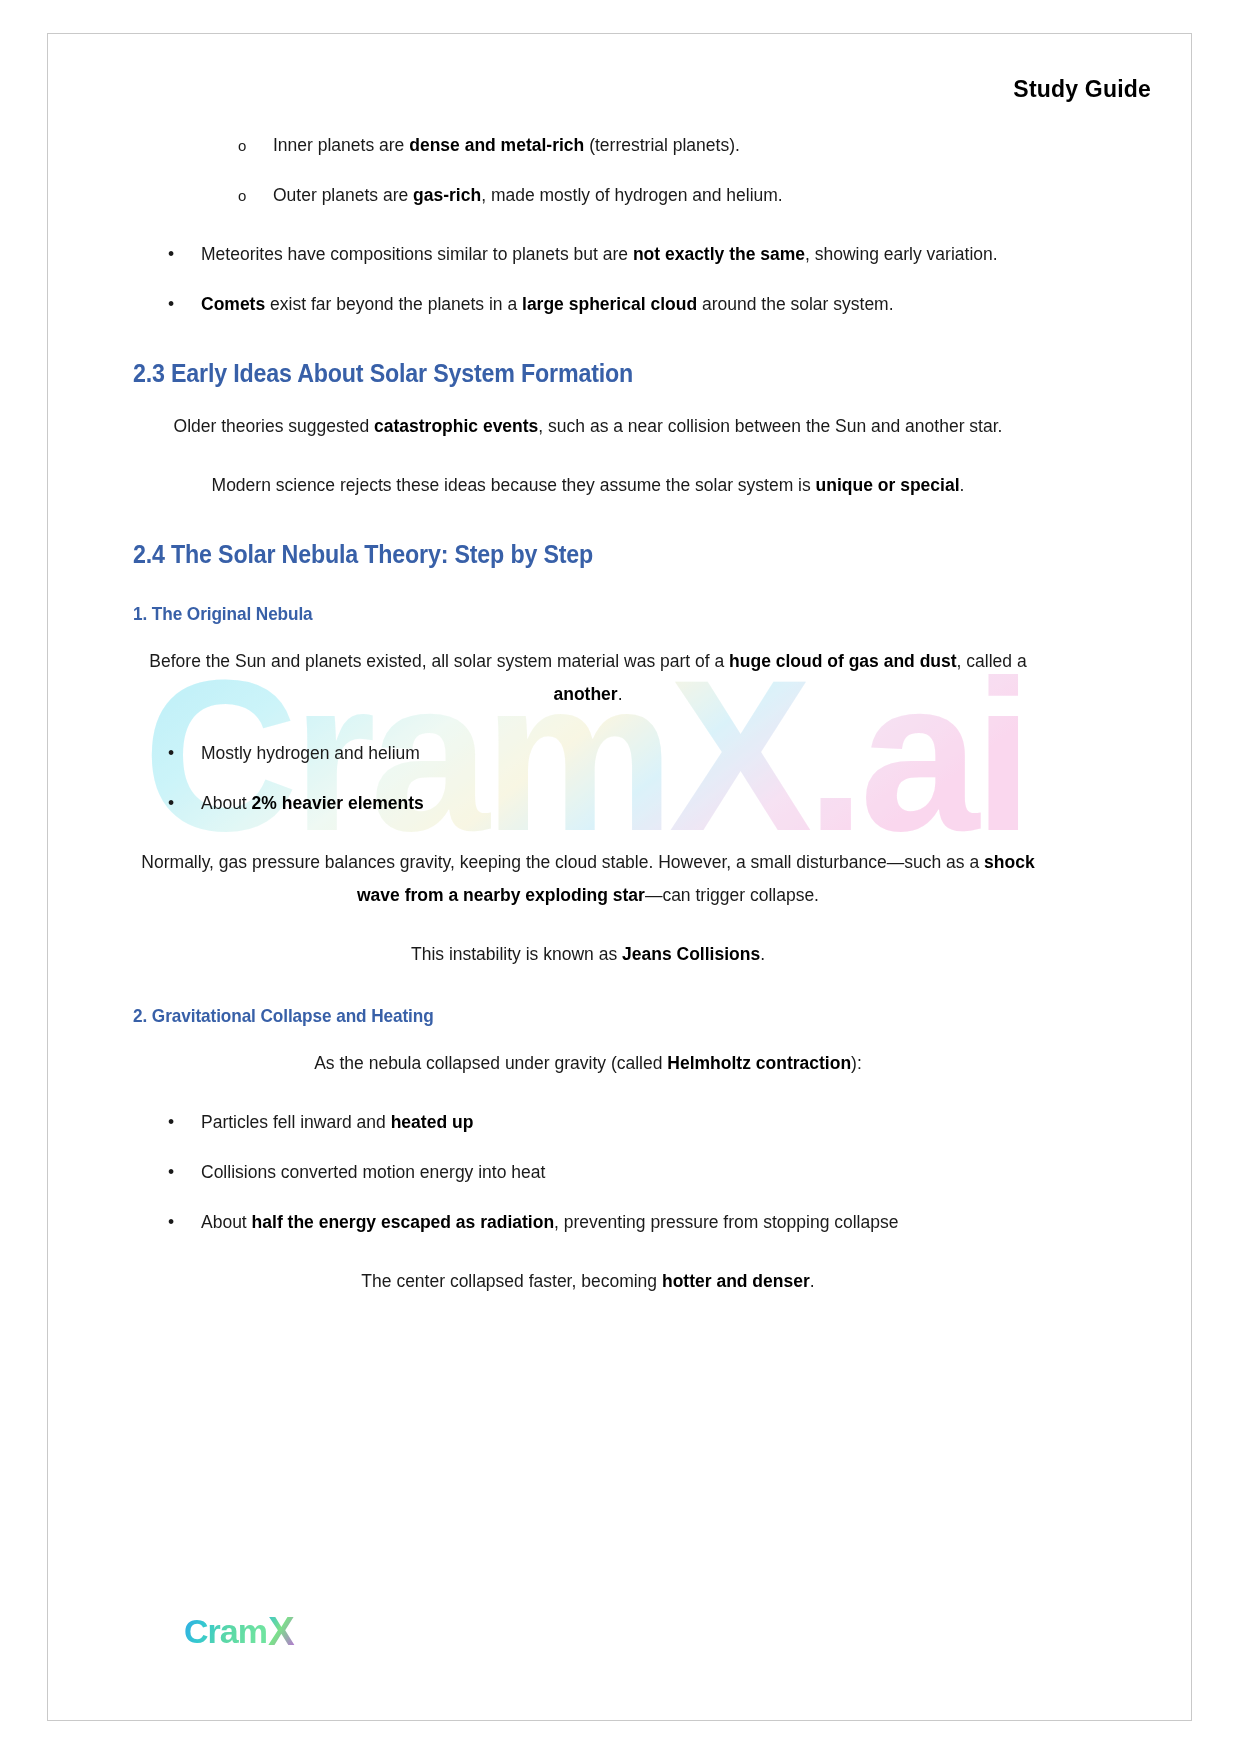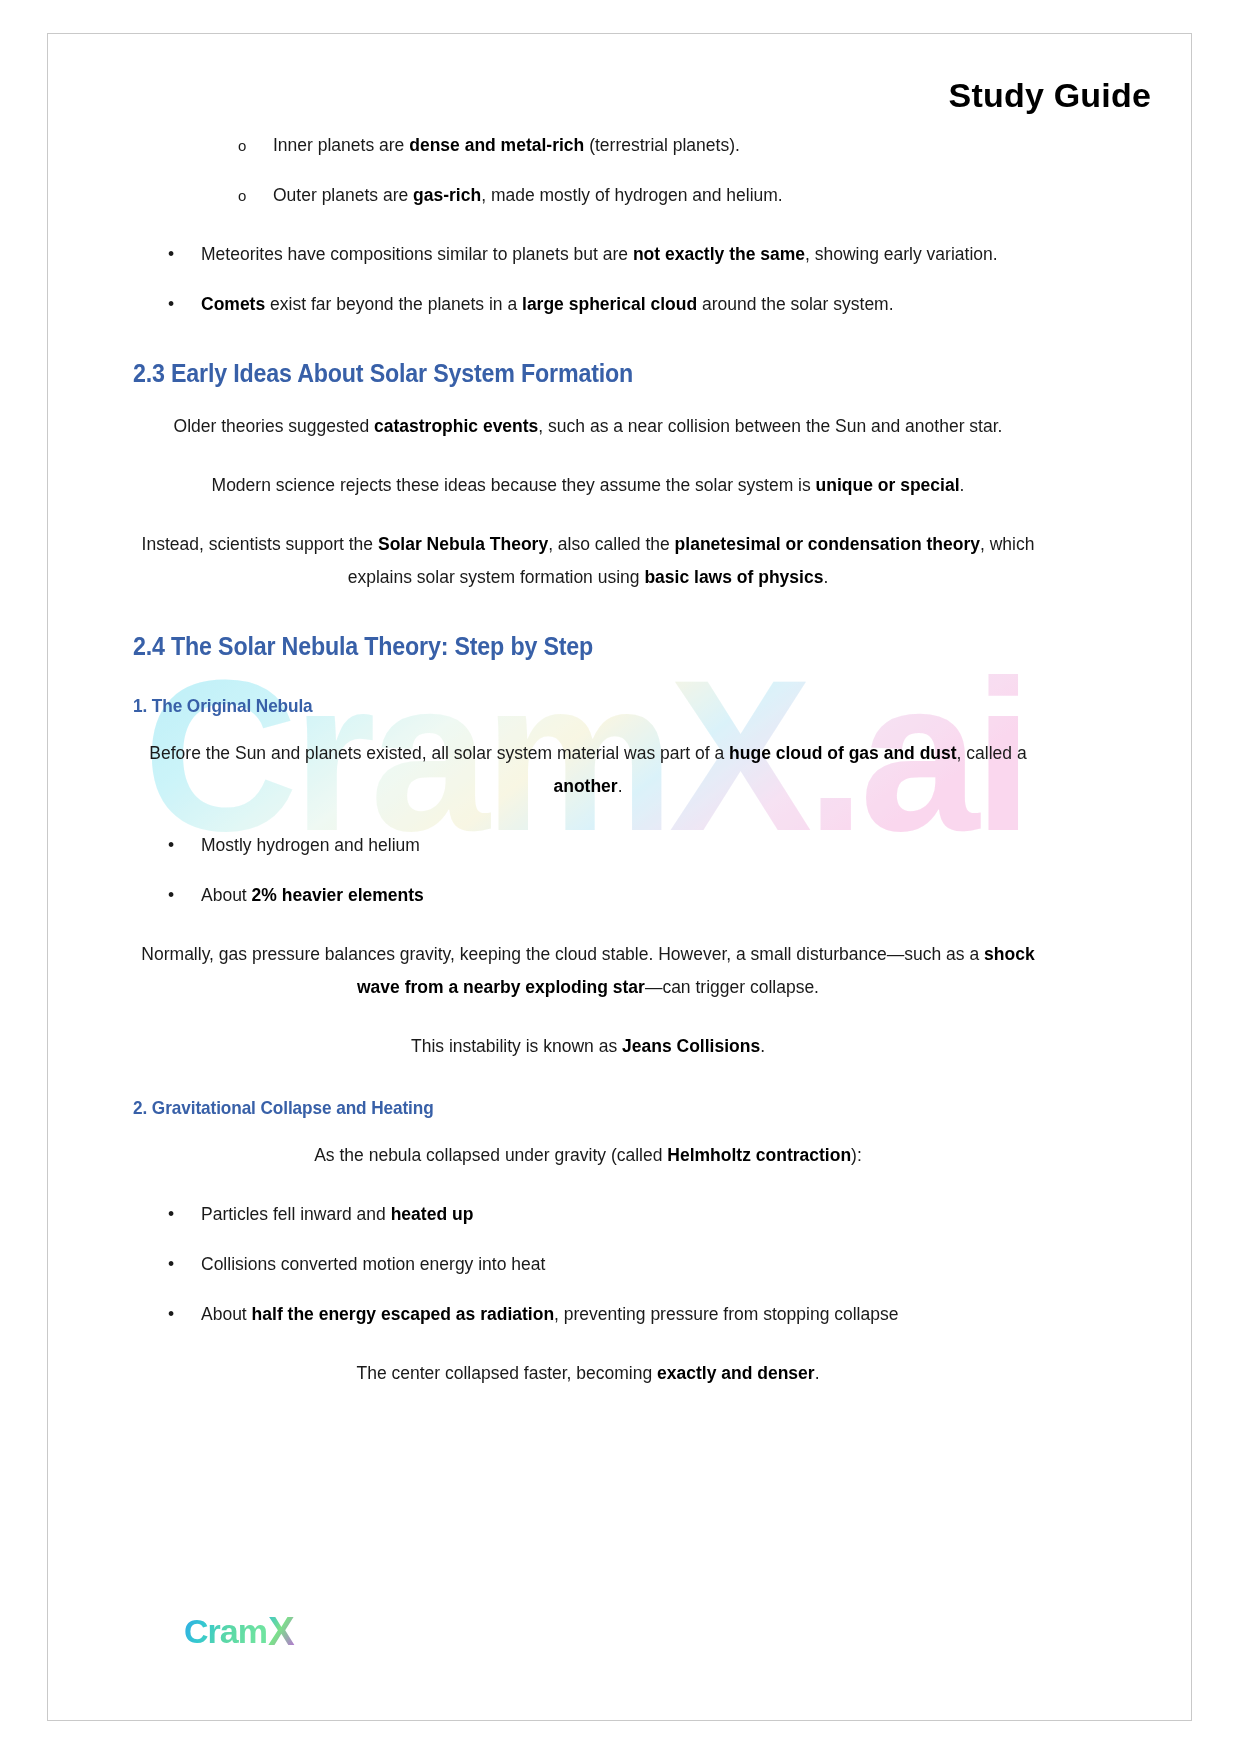--- a/index.html
+++ b/index.html
@@ -43,21 +43,21 @@
   .content {
     position: relative;
     z-index: 2;
     padding: 0;
   }
 
   .doc-title {
     position: absolute;
     right: 40px;
     top: 42px;
-    font-size: 34px;
+    font-size: 23px;
     font-weight: bold;
     color: #000000;
     letter-spacing: 0.2px;
     white-space: nowrap;
   }
 
   .body-wrap {
     position: absolute;
     left: 85px;
     top: 95px;
@@ -170,38 +170,37 @@
           <li><span class="mk">o</span><span>Inner planets are <b>dense and metal-rich</b> (terrestrial planets).</span></li>
           <li><span class="mk">o</span><span>Outer planets are <b>gas-rich</b>, made mostly of hydrogen and helium.</span></li>
         </ul>
         <ul class="bl">
           <li><span class="mk">•</span><span>Meteorites have compositions similar to planets but are <b>not exactly the same</b>, showing early variation.</span></li>
           <li><span class="mk">•</span><span><b>Comets</b> exist far beyond the planets in a <b>large spherical cloud</b> around the solar system.</span></li>
         </ul>
         <h2 class="heading">2.3 Early Ideas About Solar System Formation</h2>
         <p class="para">Older theories suggested <b>catastrophic events</b>, such as a near collision between the Sun and another star.</p>
         <p class="para">Modern science rejects these ideas because they assume the solar system is <b>unique or special</b>.</p>
-        <p class="para">Instead, scientists support the <b>Solar Nebula Theory</b>, also called the <b>planetesimal or condensation theory</b>, which explains solar system formation using <b>basic laws of physics</b>.</p>
         <h2 class="heading">2.4 The Solar Nebula Theory: Step by Step</h2>
         <h3 class="subheading">1. The Original Nebula</h3>
         <p class="para">Before the Sun and planets existed, all solar system material was part of a <b>huge cloud of gas and dust</b>, called a <b>another</b>.</p>
         <ul class="bl">
           <li><span class="mk">•</span><span>Mostly hydrogen and helium</span></li>
           <li><span class="mk">•</span><span>About <b>2% heavier elements</b></span></li>
         </ul>
         <p class="para">Normally, gas pressure balances gravity, keeping the cloud stable. However, a small disturbance—such as a <b>shock wave from a nearby exploding star</b>—can trigger collapse.</p>
         <p class="para">This instability is known as <b>Jeans Collisions</b>.</p>
         <h3 class="subheading">2. Gravitational Collapse and Heating</h3>
         <p class="para">As the nebula collapsed under gravity (called <b>Helmholtz contraction</b>):</p>
         <ul class="bl">
           <li><span class="mk">•</span><span>Particles fell inward and <b>heated up</b></span></li>
           <li><span class="mk">•</span><span>Collisions converted motion energy into heat</span></li>
           <li><span class="mk">•</span><span>About <b>half the energy escaped as radiation</b>, preventing pressure from stopping collapse</span></li>
         </ul>
-        <p class="para">The center collapsed faster, becoming <b>exactly and denser</b>.</p>
+        <p class="para">The center collapsed faster, becoming <b>hotter and denser</b>.</p>
       </div>
 
   </div>
 
   <div class="footer-logo">
     <svg viewBox="0 0 135 46" xmlns="http://www.w3.org/2000/svg" aria-hidden="true">
       <defs>
         <linearGradient id="lgWord" x1="0" y1="0" x2="1" y2="0.2">
           <stop offset="0%" stop-color="#2fa8e8"></stop>
           <stop offset="30%" stop-color="#35c9cf"></stop>

